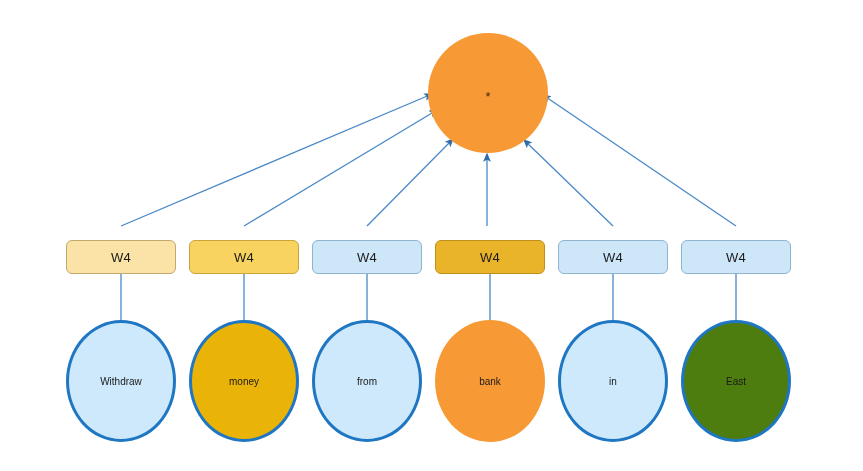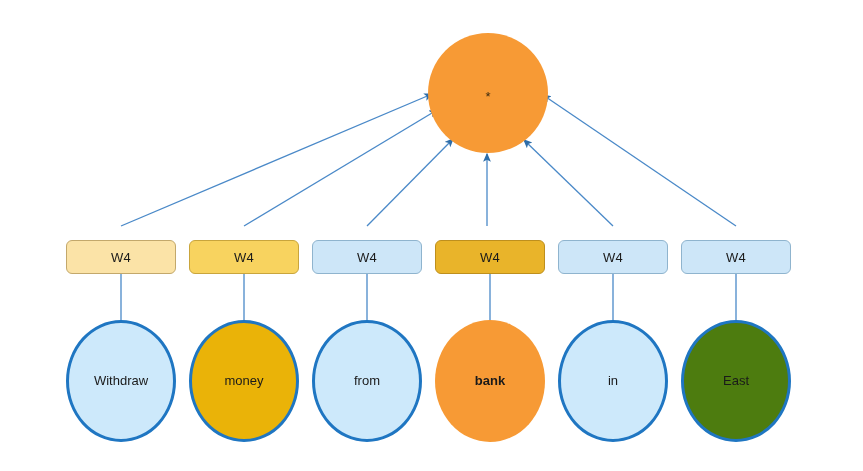--- a/index.html
+++ b/index.html
@@ -68,21 +68,21 @@
     margin-top: 12px;
   }
 
   
   .token-node {
     width: 110px;
     height: 122px;
     box-sizing: border-box;
   }
   .token-node .label {
-    font-size: 13px;
+    font-size: 10px;
     color: #1a1a1a;
     padding: 0 6px;
     line-height: 1.1;
   }
 </style>
 </head>
 <body>
 
 <div id="canvas">
 
@@ -138,21 +138,21 @@
   <div id="token-row">
       <div class="node-circle token-node" style="left: 66px; top: 320px; width: 110px; height: 122px; background: rgb(205, 233, 251); border: 3px solid rgb(31, 118, 194);">
         <span class="label">Withdraw</span>
       </div>
       <div class="node-circle token-node" style="left: 189px; top: 320px; width: 110px; height: 122px; background: #eab308; border: 3px solid rgb(31, 118, 194);">
         <span class="label">money</span>
       </div>
       <div class="node-circle token-node" style="left: 312px; top: 320px; width: 110px; height: 122px; background: rgb(205, 233, 251); border: 3px solid rgb(31, 118, 194); text-align: right;">
         <span class="label">from</span>
       </div>
-      <div class="node-circle token-node" style="left: 435px; top: 320px; width: 110px; height: 122px; background: rgb(247, 154, 53); border: none; font-weight: bold;">
+      <div class="node-circle token-node" style="left: 435px; top: 320px; width: 110px; height: 122px; background: rgb(247, 154, 53); border: none;">
         <span class="label">bank</span>
       </div>
       <div class="node-circle token-node" style="left: 558px; top: 320px; width: 110px; height: 122px; background: rgb(205, 233, 251); border: 3px solid rgb(31, 118, 194);">
         <span class="label">in</span>
       </div>
       <div class="node-circle token-node" style="left: 681px; top: 320px; width: 110px; height: 122px; background: #4d7c0f; border: 3px solid rgb(31, 118, 194);">
         <span class="label">East</span>
       </div>
     </div>
 

